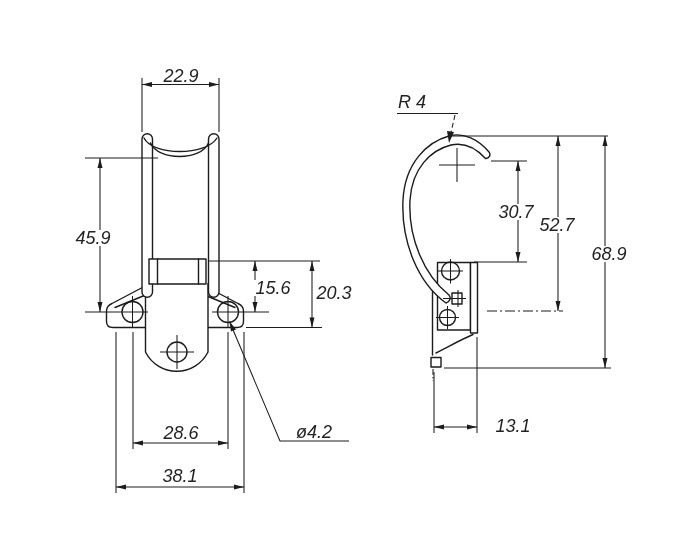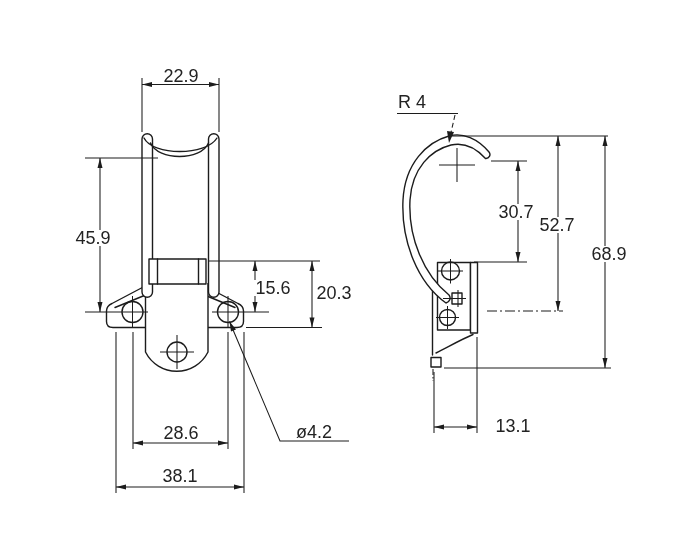--- a/index.html
+++ b/index.html
@@ -1,17 +1,17 @@
 <!DOCTYPE html>
 <html><head>
 <meta charset="utf-8">
 <style>
   html,body{margin:0;padding:0;background:#ffffff;}
   .stage{position:relative;width:700px;height:560px;background:#ffffff;overflow:hidden;
-         font-family:"Liberation Sans", sans-serif;}
+         font-family:"Liberation Sans", sans-serif;font-style:italic;}
   svg{position:absolute;left:0;top:0;}
   .part{fill:none;stroke:#1c1c1c;stroke-width:1.4;stroke-linecap:round;stroke-linejoin:round;}
   .partfill{fill:#ffffff;stroke:#1c1c1c;stroke-width:1.4;stroke-linejoin:round;}
   .dim{fill:none;stroke:#1c1c1c;stroke-width:1.05;}
   .arrow{fill:#1c1c1c;stroke:none;}
   .mask{fill:#ffffff;stroke:none;}
   text{font-family:"Liberation Sans", sans-serif;font-size:18px;fill:#232323;}
 </style>
 </head>
 <body>

